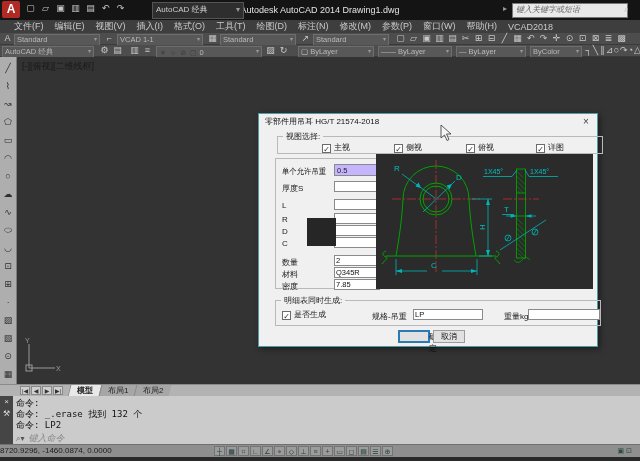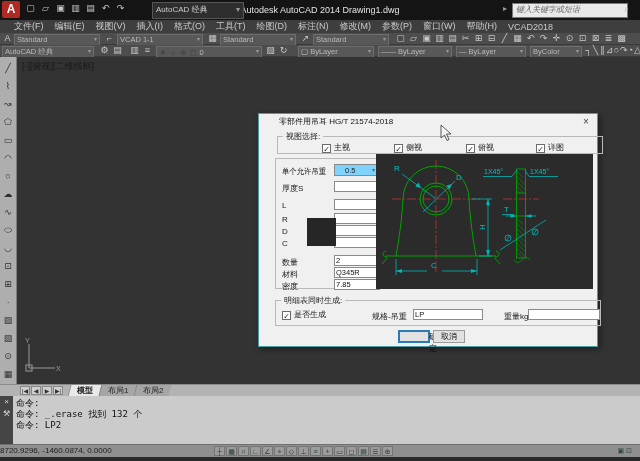--- a/index.html
+++ b/index.html
@@ -35,32 +35,32 @@
   .iconrow{position:absolute;top:0;display:flex;}
   
   #leftbar{left:0;top:57px;width:17px;height:327px;background:#aeaeae;border-right:1px solid #7d7d7d;box-sizing:border-box;}
   #leftbar .ico{width:16px;height:14px;line-height:14px;color:#2f2f2f;font-size:9px;}
   #canvas{left:17px;top:57px;width:623px;height:327px;background:#333333;}
   #vp-label{left:5px;top:3px;color:#191919;font-size:9px;}
   #ucs{left:3px;bottom:8px;}
   
   #dialog{left:258px;top:113px;width:338px;height:232px;background:#f0f0f0;border:1px solid #4f9ba3;
           box-shadow:2px 2px 6px rgba(0,0,0,.45);font-size:8px;color:#1a1a1a;}
-  #dlg-title{left:0;top:0;width:100%;height:16px;line-height:16px;padding-left:20px;font-size:8px;color:#111;box-sizing:border-box;}
+  #dlg-title{left:0;top:0;width:100%;height:16px;line-height:16px;padding-left:6px;font-size:8px;color:#111;box-sizing:border-box;}
   #dlg-close{right:5px;top:2px;width:12px;height:12px;text-align:center;line-height:12px;color:#444;font-size:10px;}
   .grp{position:absolute;border:1px solid #b9b9b9;box-sizing:border-box;margin-left:12px;}
   .grp-label{position:absolute;top:-5px;left:5px;background:#f0f0f0;padding:0 3px;font-size:8px;color:#222;line-height:9px;}
   .cb{display:inline-block;width:9px;height:9px;background:#fff;border:1px solid #6c6c6c;line-height:9px;
       text-align:center;font-size:8px;color:#2b2b2b;vertical-align:-2px;margin-right:3px;box-sizing:border-box;}
   .cb-item{position:absolute;top:5px;white-space:nowrap;font-size:8px;color:#1a1a1a;}
   .fld-label{position:absolute;left:6px;font-size:8px;color:#1a1a1a;white-space:nowrap;transform-origin:left;}
   .fld-input{position:absolute;left:58px;width:46px;height:11px;background:#fff;border:1px solid #8a8a8a;
              font-size:7.5px;line-height:10px;padding:0 1px;box-sizing:border-box;font-family:"Liberation Sans",sans-serif;color:#111;}
-  .fld-combo{position:absolute;left:58px;width:52px;height:12px;background:#7dd3fc;border:1px solid #8a8a8a;
-             font-size:7.5px;line-height:11px;padding:0 10px;box-sizing:border-box;color:#222;}
+  .fld-combo{position:absolute;left:58px;width:52px;height:12px;background:#c4b5fd;border:1px solid #8a8a8a;
+             font-size:7.5px;line-height:11px;padding:0 2px;box-sizing:border-box;color:#222;}
   .fld-combo .arr{float:right;color:#666;font-size:6px;}
   #preview{left:117px;top:40px;width:217px;height:135px;background:#2b2b2b;}
   #dark-square{left:48px;top:104px;width:29px;height:28px;background:#262626;z-index:5;}
   .btn{position:absolute;height:13px;background:#e1e1e1;border:1px solid #9b9b9b;font-size:8px;text-align:center;
        line-height:12px;color:#111;box-sizing:border-box;}
   #btn-ok{left:139px;top:216px;width:32px;border:1px solid #2a7ab5;box-shadow:0 0 0 1px #2a7ab5 inset;padding-left:30px;}
   #btn-cancel{left:174px;top:216px;width:32px;}
   
   #tabbar{left:0;top:384px;width:640px;height:12px;background:#b3b3b3;display:flex;align-items:center;
           padding-left:20px;box-sizing:border-box;border-top:1px solid #8a8a8a;}
@@ -379,20 +379,23 @@
   <span class="tab"><span>布局1</span></span>
   <span class="tab"><span>布局2</span></span>
 </div>
 
 <div id="cmdpanel" class="abs">
   <div id="cmdgrip" class="abs">
     <div>×</div>
     <div>⚒</div>
   </div>
   <div id="cmdtext" class="abs"><span>命令:</span><br><span>命令: _.erase 找到 132 个</span><br><span>命令: LP2</span></div>
+  <div id="cmdinputrow" class="abs">
+    <span id="cmdinput-icon">⌕▾</span><span id="cmdinput-text">键入命令</span>
+  </div>
 </div>
 
 <div id="statusbar" class="abs">
   <span id="coords" class="abs">8720.9296, -1460.0874, 0.0000</span>
   <div id="stoggles" class="abs">
     <span class="stg">┼</span>
     <span class="stg">▦</span>
     <span class="stg">⌗</span>
     <span class="stg">∟</span>
     <span class="stg">∠</span>

